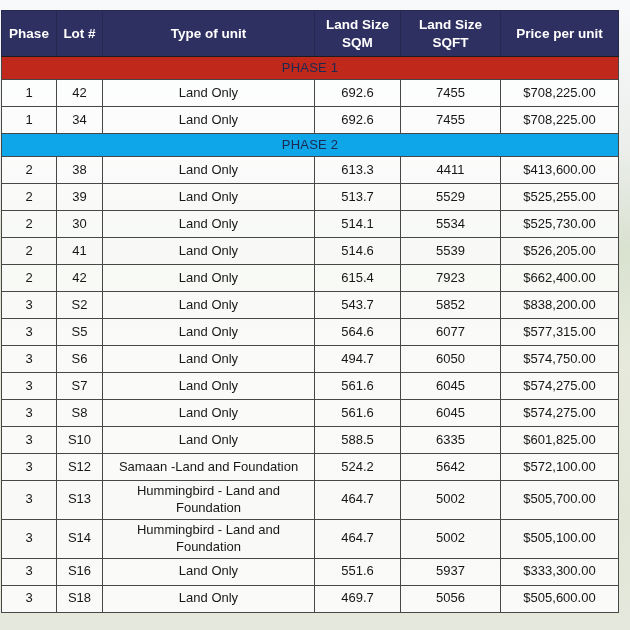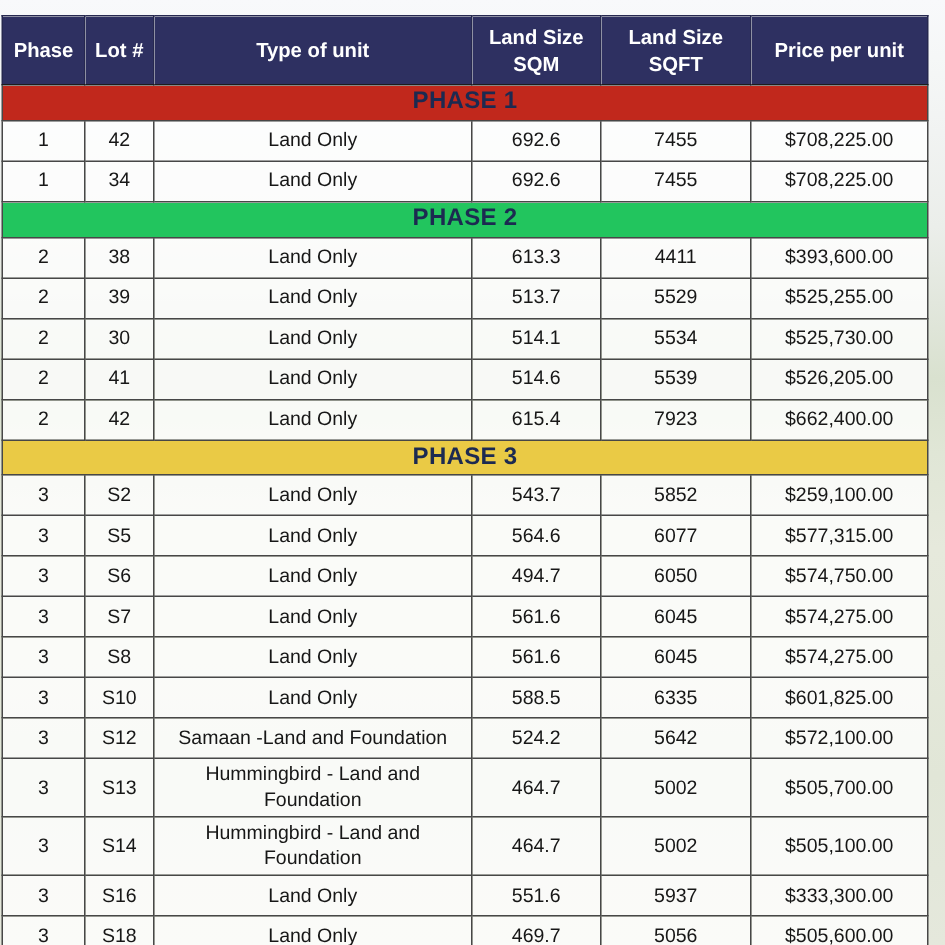--- a/index.html
+++ b/index.html
@@ -45,23 +45,23 @@
   }
   tbody td {
     font-size: 13px;
     color: #171717;
     background: rgba(255, 255, 255, 0.80);
     height: 22px;
     padding: 1px 3px;
     line-height: 1.3;
   }
   tbody tr.band td {
-    font-weight: bold;
+    font-weight: normal;
     color: var(--band-text, #1c2a51);
-    font-size: 16px;
+    font-size: 13px;
     height: 20px;
     letter-spacing: 0.2px;
   }
   tbody td[data-name="cell-type"] {
     padding: 2px 10px;
     text-align: center;
   }
   col.c-phase { width: 55px; }
   col.c-lot   { width: 46px; }
   col.c-type  { width: 212px; }
@@ -108,29 +108,29 @@
         </tr>
         <tr data-name="table-row">
           <td data-name="cell-phase">1</td>
           <td data-name="cell-lot">34</td>
           <td data-name="cell-type">Land Only</td>
           <td data-name="cell-sqm">692.6</td>
           <td data-name="cell-sqft">7455</td>
           <td data-name="cell-price">$708,225.00</td>
         </tr>
         <tr class="band" data-name="phase-band-row">
-          <td colspan="6" data-name="phase-band-label" style="background: #22c55e;">PHASE 2</td>
+          <td colspan="6" data-name="phase-band-label" style="background: #0ea5e9;">PHASE 2</td>
         </tr>
         <tr data-name="table-row">
           <td data-name="cell-phase">2</td>
           <td data-name="cell-lot">38</td>
           <td data-name="cell-type">Land Only</td>
           <td data-name="cell-sqm">613.3</td>
           <td data-name="cell-sqft">4411</td>
-          <td data-name="cell-price">$393,600.00</td>
+          <td data-name="cell-price">$413,600.00</td>
         </tr>
         <tr data-name="table-row">
           <td data-name="cell-phase">2</td>
           <td data-name="cell-lot">39</td>
           <td data-name="cell-type">Land Only</td>
           <td data-name="cell-sqm">513.7</td>
           <td data-name="cell-sqft">5529</td>
           <td data-name="cell-price">$525,255.00</td>
         </tr>
         <tr data-name="table-row">
@@ -150,30 +150,27 @@
           <td data-name="cell-price">$526,205.00</td>
         </tr>
         <tr data-name="table-row">
           <td data-name="cell-phase">2</td>
           <td data-name="cell-lot">42</td>
           <td data-name="cell-type">Land Only</td>
           <td data-name="cell-sqm">615.4</td>
           <td data-name="cell-sqft">7923</td>
           <td data-name="cell-price">$662,400.00</td>
         </tr>
-        <tr class="band" data-name="phase-band-row">
-          <td colspan="6" data-name="phase-band-label" style="background: rgb(234, 202, 69);">PHASE 3</td>
-        </tr>
         <tr data-name="table-row">
           <td data-name="cell-phase">3</td>
           <td data-name="cell-lot">S2</td>
           <td data-name="cell-type">Land Only</td>
           <td data-name="cell-sqm">543.7</td>
           <td data-name="cell-sqft">5852</td>
-          <td data-name="cell-price">$259,100.00</td>
+          <td data-name="cell-price">$838,200.00</td>
         </tr>
         <tr data-name="table-row">
           <td data-name="cell-phase">3</td>
           <td data-name="cell-lot">S5</td>
           <td data-name="cell-type">Land Only</td>
           <td data-name="cell-sqm">564.6</td>
           <td data-name="cell-sqft">6077</td>
           <td data-name="cell-price">$577,315.00</td>
         </tr>
         <tr data-name="table-row">

